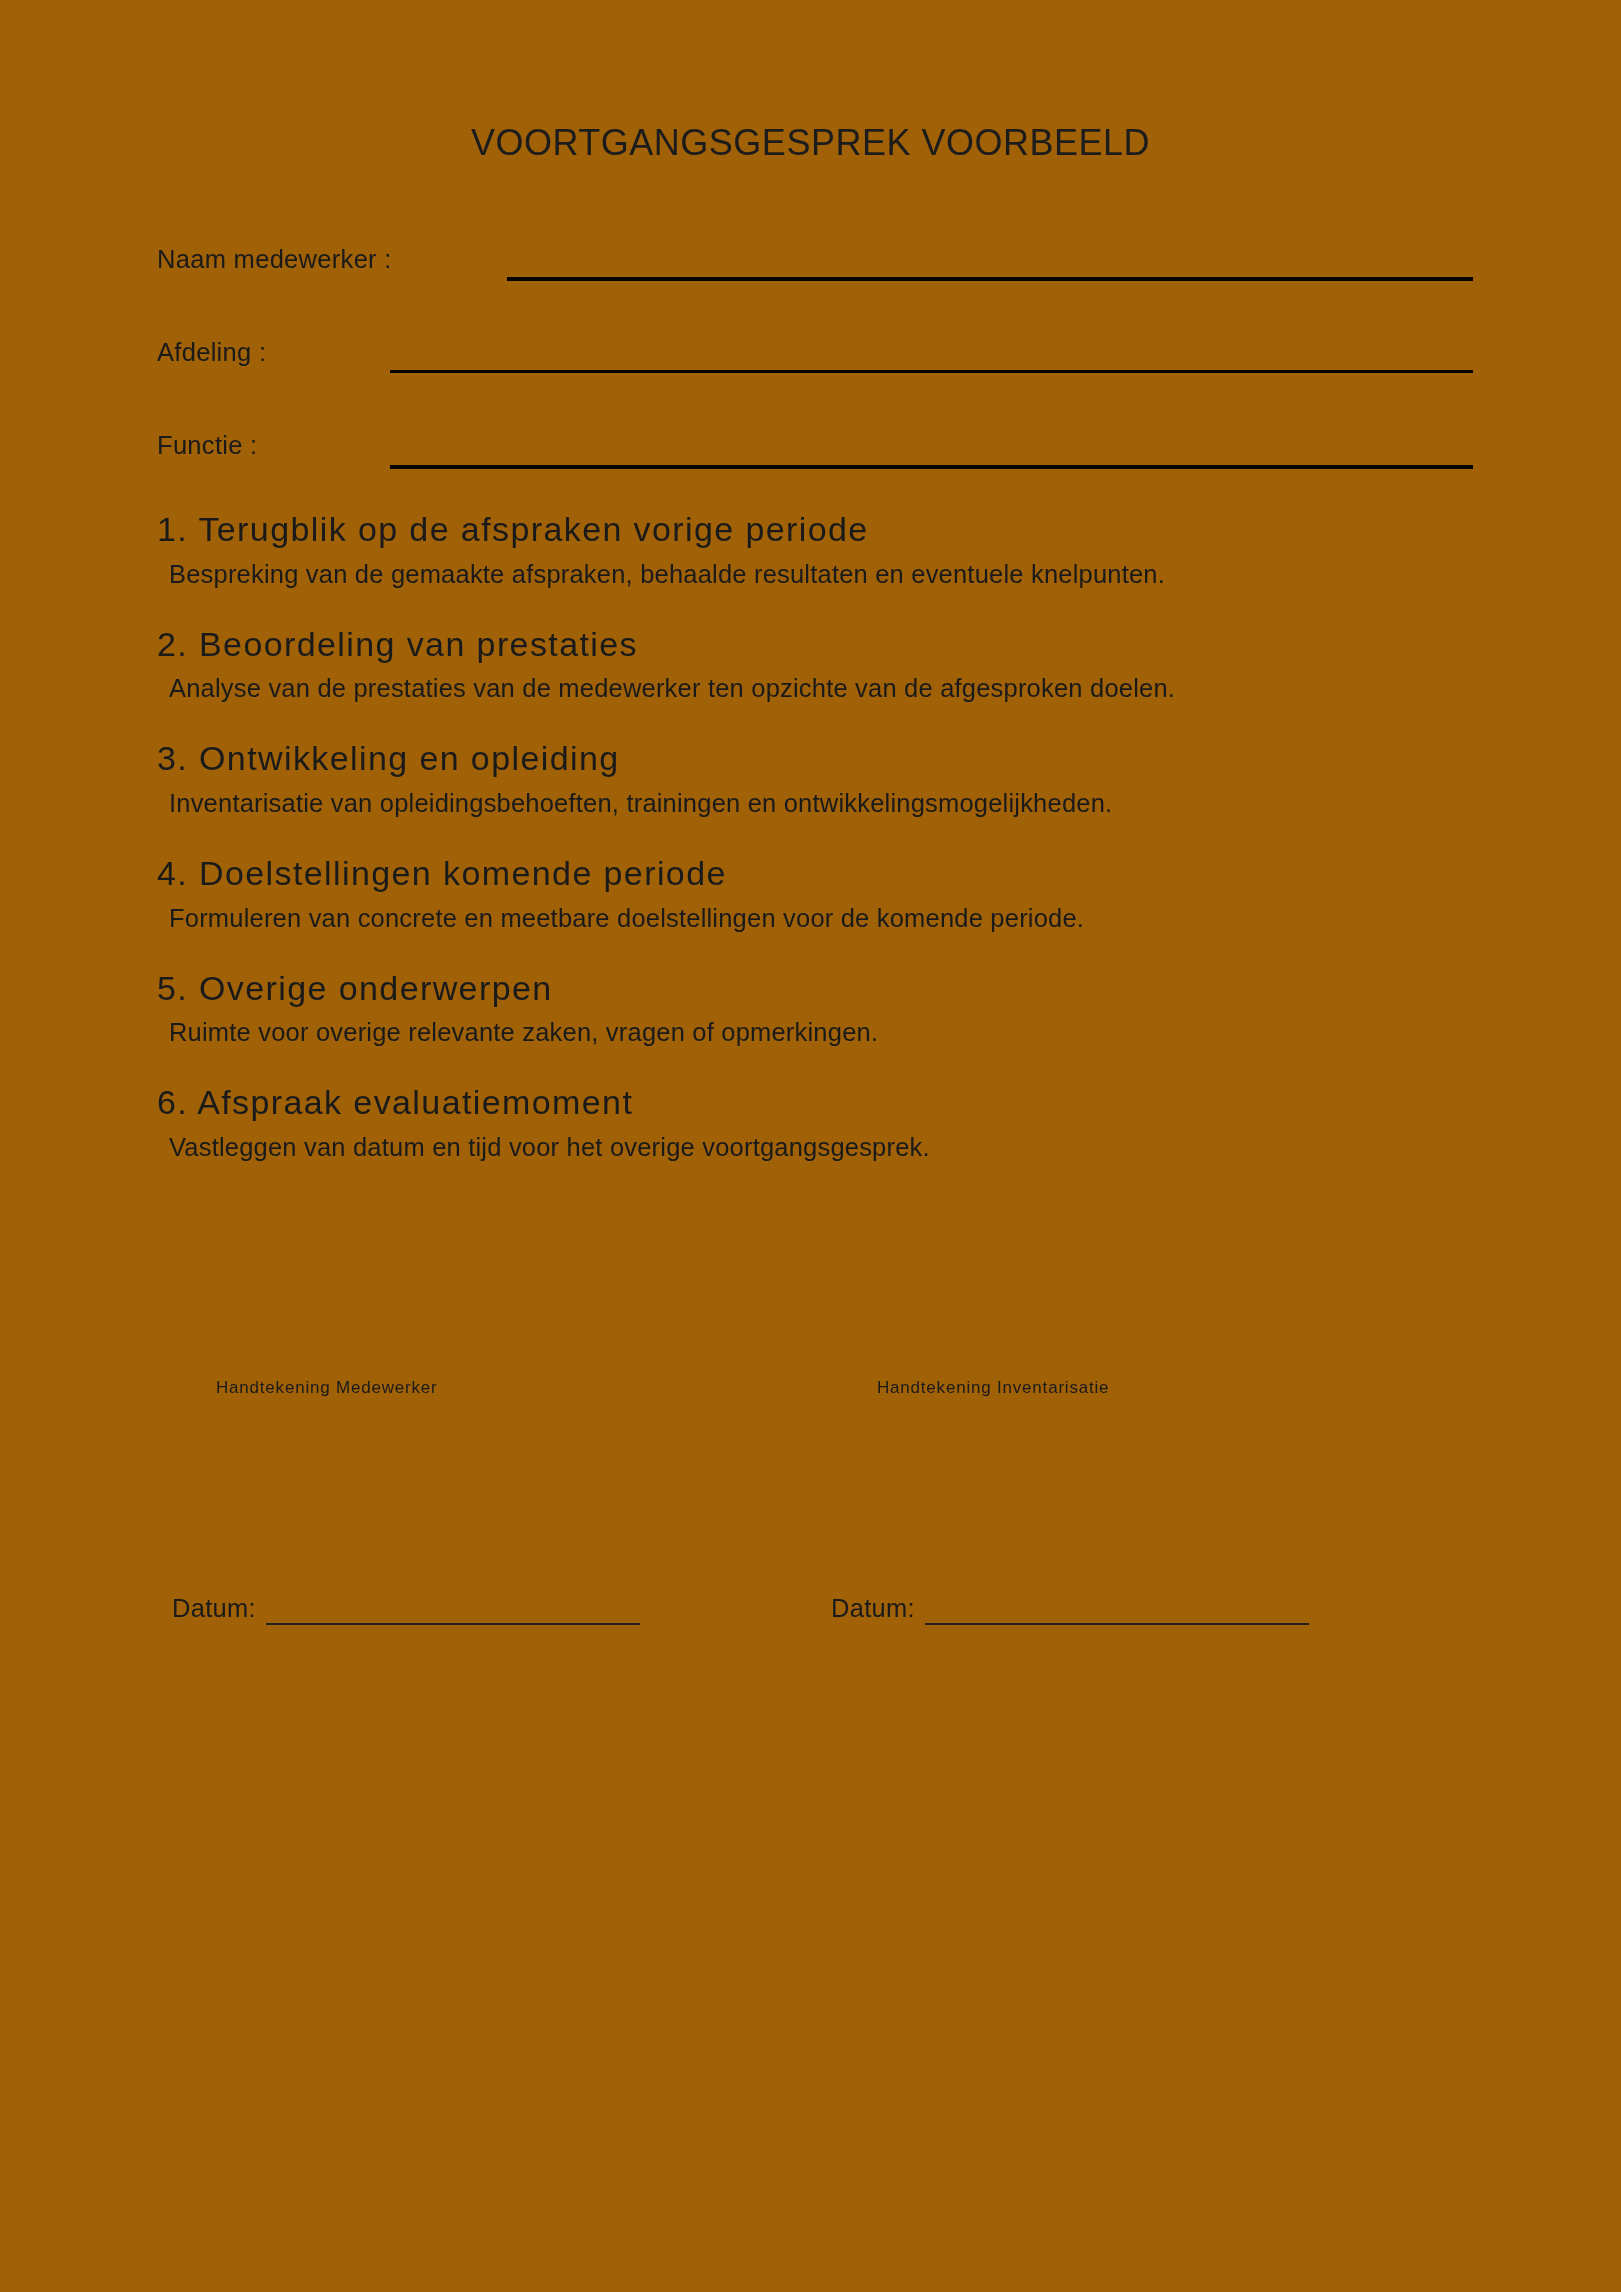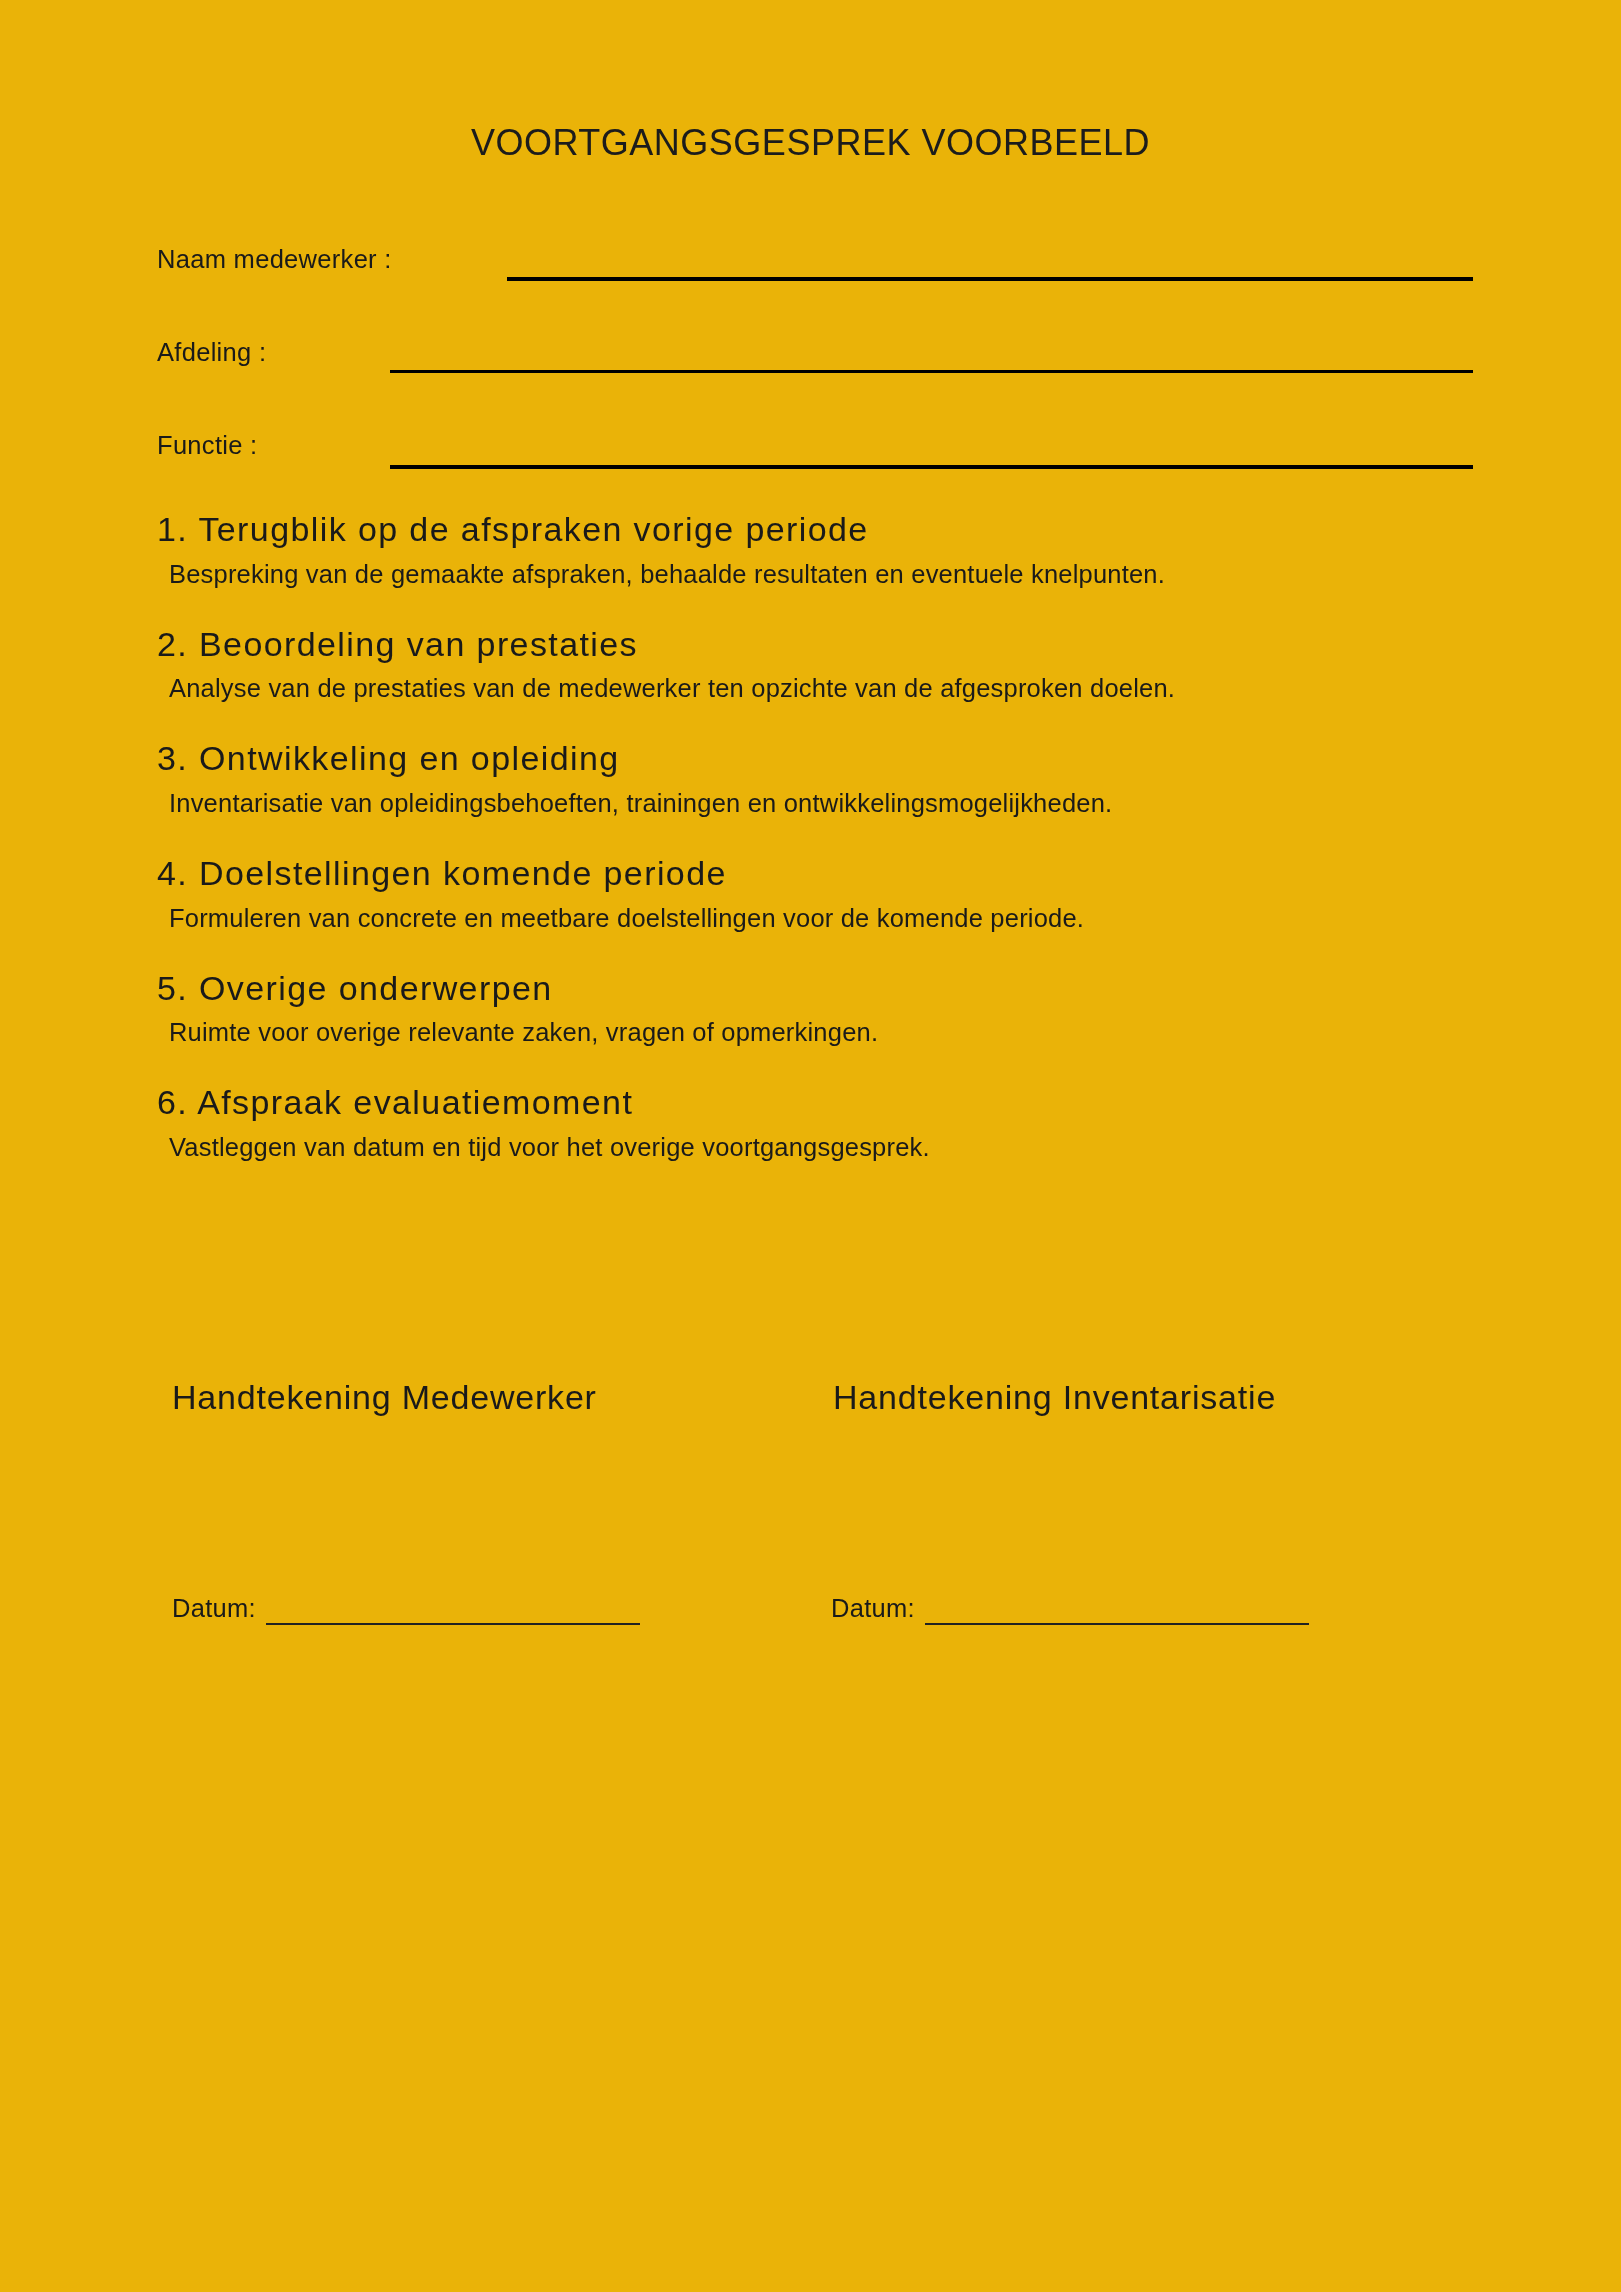--- a/index.html
+++ b/index.html
@@ -4,21 +4,21 @@
 <style>
   html, body {
     margin: 0;
     padding: 0;
     background: #e8e8e8;
   }
   .page {
     position: relative;
     width: 1621px;
     height: 2293px;
-    background: #eab308;
+    background: #a16207;
     font-family: "Liberation Sans", sans-serif;
     color: #1a1a1a;
     overflow: hidden;
   }
   .doc-title {
     position: absolute;
     top: 122px;
     left: 0;
     width: 100%;
     text-align: center;
@@ -66,23 +66,24 @@
     margin: 12px;
     font-size: 25.5px;
     line-height: 31px;
     letter-spacing: 0.2px;
     white-space: nowrap;
   }
 
   .sig-label {
     position: absolute;
     top: 1378px;
-    font-size: 34px;
+    font-size: 17px;
     letter-spacing: 0.8px;
     white-space: nowrap;
+    margin-left: 44px;
   }
   .sig-left  { left: 172px; }
   .sig-right { left: 833px; }
 
   .datum-row {
     position: absolute;
     top: 1594px;
     display: flex;
     align-items: flex-start;
     font-size: 25.5px;

